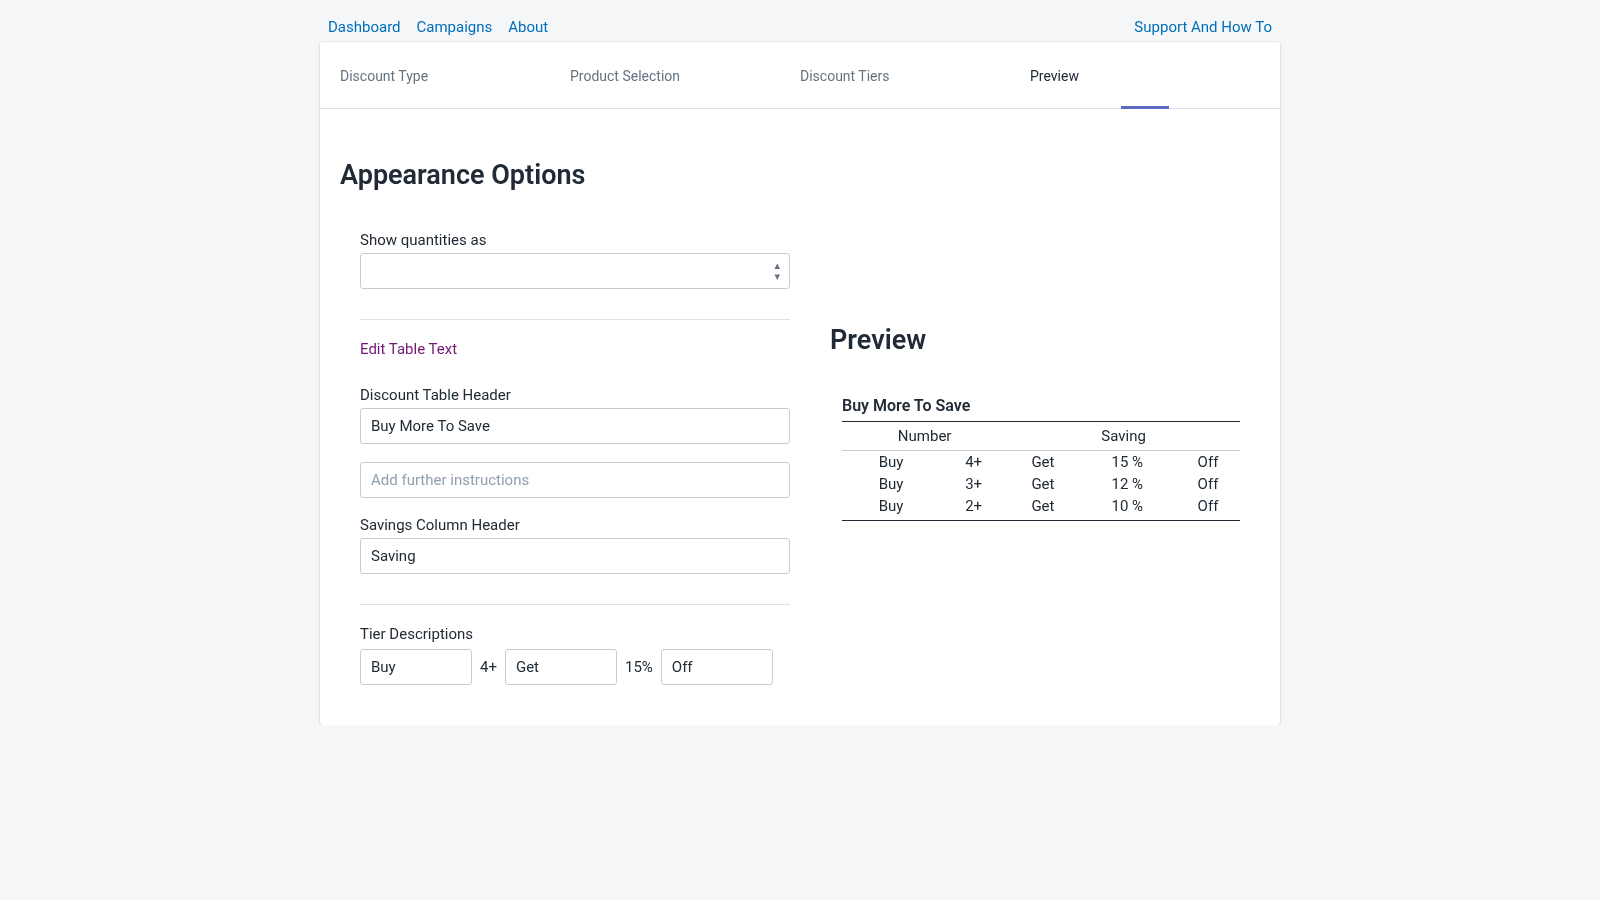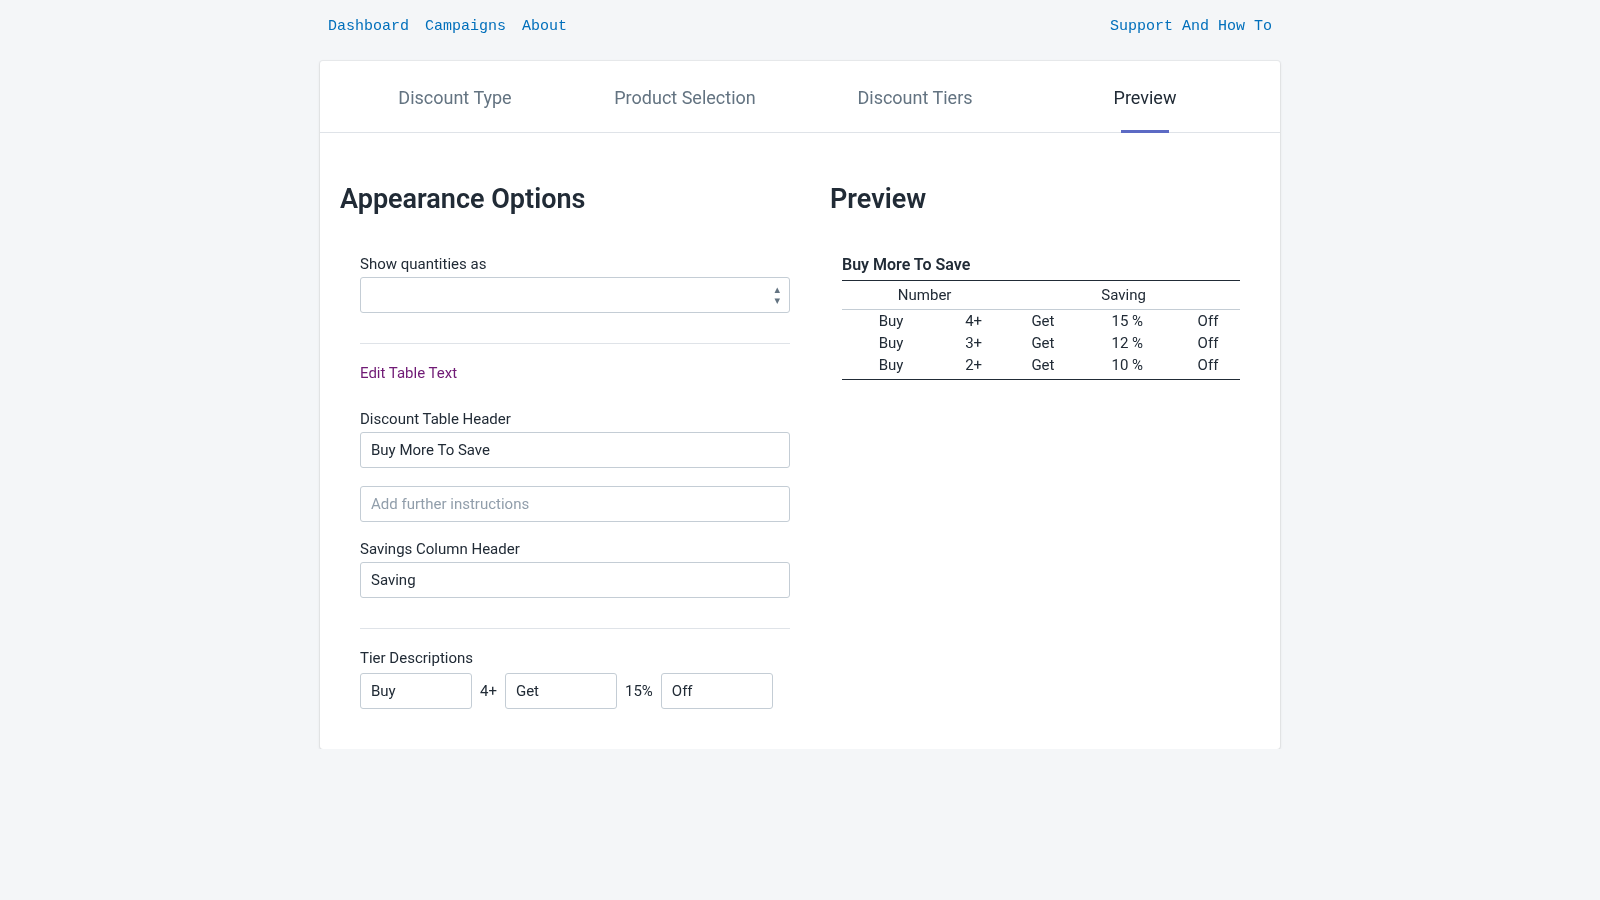--- a/index.html
+++ b/index.html
@@ -10,66 +10,66 @@
     font-size: 14px;
   }
   .page-wrap {
     width: 960px;
     margin: 0 auto;
   }
   .top-nav {
     display: flex;
     justify-content: space-between;
     align-items: flex-start;
-    padding: 18px 8px 26px 8px;
-    font-family: Liberation Mono, monospace;
+    padding: 18px 8px 6px 8px;
   }
   .top-nav-left { display: flex; gap: 16px; }
   .top-nav a {
     color: #006fbb;
     text-decoration: none;
     font-size: 15px;
   }
   .card {
     background: #fff;
     border-radius: 3px;
     box-shadow: 0 0 0 1px rgba(63,63,68,0.05), 0 1px 3px rgba(63,63,68,0.15);
     padding-bottom: 40px;
   }
   .tabs {
     display: flex;
     border-bottom: 1px solid #dfe3e8;
     padding: 0 20px;
   }
   .tab {
     flex: 1;
-    text-align: center;
+    text-align: left;
     padding: 26px 0 24px 0;
     color: #637381;
-    font-size: 18px;
+    font-size: 14px;
     cursor: pointer;
     position: relative;
   }
   .tab.active {
     color: #212b36;
   }
   .tab.active::after {
     content: "";
     position: absolute;
     left: 50%;
     transform: translateX(-50%);
     bottom: -1px;
     width: 48px;
     height: 3px;
     background: #5c6ac4;
   }
   .content {
     display: flex;
     padding: 50px 20px 0 20px;
     gap: 20px;
+    align-items: center;
   }
   .col-left { flex: 1; min-width: 0; }
   .col-right { flex: 0 0 430px; }
   h1.section-title {
     font-size: 27px;
     font-weight: 600;
     color: #212b36;
     margin-bottom: 40px;
     padding-left: 0;
   }

